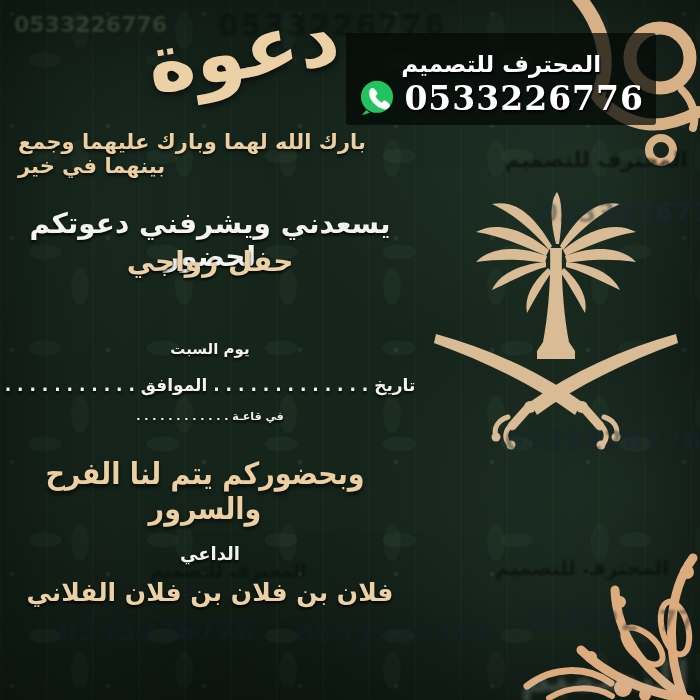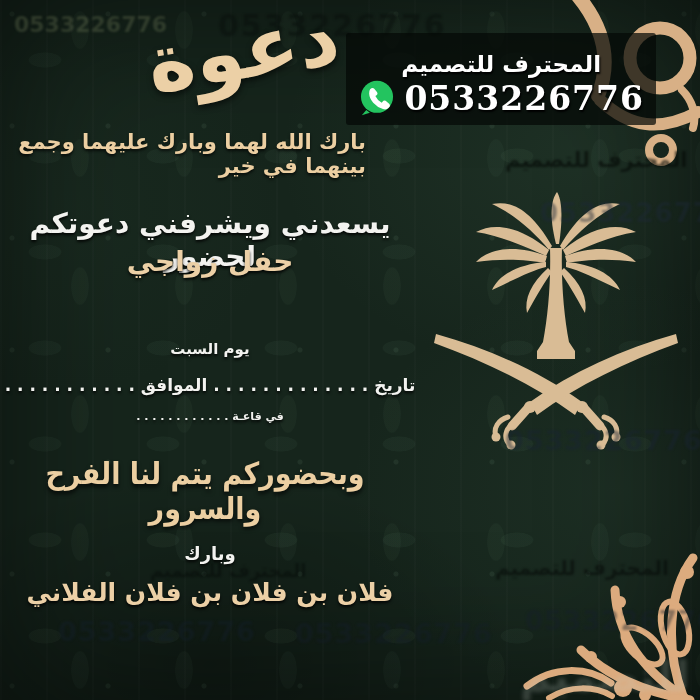--- a/index.html
+++ b/index.html
@@ -24,21 +24,21 @@
   }
   .vignette{position:absolute;inset:0;box-shadow:inset 0 0 140px rgba(0,0,0,0.55);pointer-events:none;}
 
   .line{position:absolute;left:0;width:420px;text-align:center;direction:rtl;color:#f3f3f0;
         text-shadow:0 2px 3px rgba(0,0,0,0.85);}
   .headline{
     position:absolute;left:138px;top:4px;width:210px;text-align:center;direction:rtl;
     font-size:80px;font-weight:bold;color:#ecd0a6;transform:rotate(-9deg);
     text-shadow:0 3px 6px rgba(0,0,0,0.6);
   }
-  .blessing{position:absolute;left:18px;top:130px;width:348px;text-align:right;direction:rtl;
+  .blessing{position:absolute;left:18px;top:130px;width:348px;text-align:left;direction:rtl;
     font-size:21px;font-weight:bold;color:#eccfa2;text-shadow:0 2px 3px rgba(0,0,0,0.7);}
   .intro{top:207px;font-size:28px;font-weight:bold;}
   .event-title{top:245px;font-size:28px;font-weight:bold;color:#ecd0a6;}
   .dinner{top:300px;font-size:20px;font-weight:bold;}
   .day{top:340px;font-size:15px;font-weight:bold;}
   .date{top:375px;font-size:17px;font-weight:bold;letter-spacing:0.5px;}
   .hall{top:410px;font-size:11px;font-weight:bold;}
   .presence{position:absolute;left:25px;top:460px;width:360px;text-align:center;direction:rtl;
     font-size:27px;font-weight:bold;color:#eccfa2;transform:scaleY(1.12);
     text-shadow:0 2px 4px rgba(0,0,0,0.7);}
@@ -142,21 +142,21 @@
   </svg>
 
   <div class="headline" style="z-index:22;">دعوة</div>
   <div class="blessing" style="z-index:22;">بارك الله لهما وبارك عليهما وجمع بينهما في خير</div>
   <div class="line intro" style="z-index:22;">يسعدني ويشرفني دعوتكم لحضور</div>
   <div class="line event-title" style="z-index:22;">حفل زواجي</div>
   <div class="line day" style="z-index:22;">يوم السبت</div>
   <div class="line date" style="z-index:22;">تاريخ . . . . . . . . . . . . . الموافق . . . . . . . . . . .</div>
   <div class="line hall" style="z-index:22;">في قاعـة . . . . . . . . . . . .</div>
   <div class="presence" style="z-index:22;">وبحضوركم يتم لنا الفرح والسرور</div>
-  <div class="line inviter-label" style="z-index:22;">وبارك</div>
+  <div class="line inviter-label" style="z-index:22;">الداعي</div>
   <div class="line inviter-name" style="z-index:22;">فلان بن فلان بن فلان الفلاني</div>
 
   <div class="branding">
     <div class="studio">المحترف للتصميم</div>
     <div class="contact">
       <svg width="38" height="38" viewBox="0 0 32 32">
         <circle cx="16" cy="15" r="13.5" fill="#23c45f"></circle>
         <path d="M7,26 L3.2,30.5 L10,28.5 Z" fill="#23c45f"></path>
         <path d="M10.2,8.6 q2-2 3.5-0.4 l2.4,2.9 q1,1.5 -0.5,2.5 l-1,0.8 q1.6,3.6 5.4,5.5 l0.8,-1 q1,-1.5 2.5,-0.5 l2.9,2.4 q1.6,1.5 -0.4,3.5 q-1.9,1.9 -4.8,1 q-4.8,-1.5 -8.2,-5.3 q-3.3,-3.9 -3.4,-7.8 q0,-2.3 0.8,-3.6 z" fill="#ffffff"></path>
       </svg>

